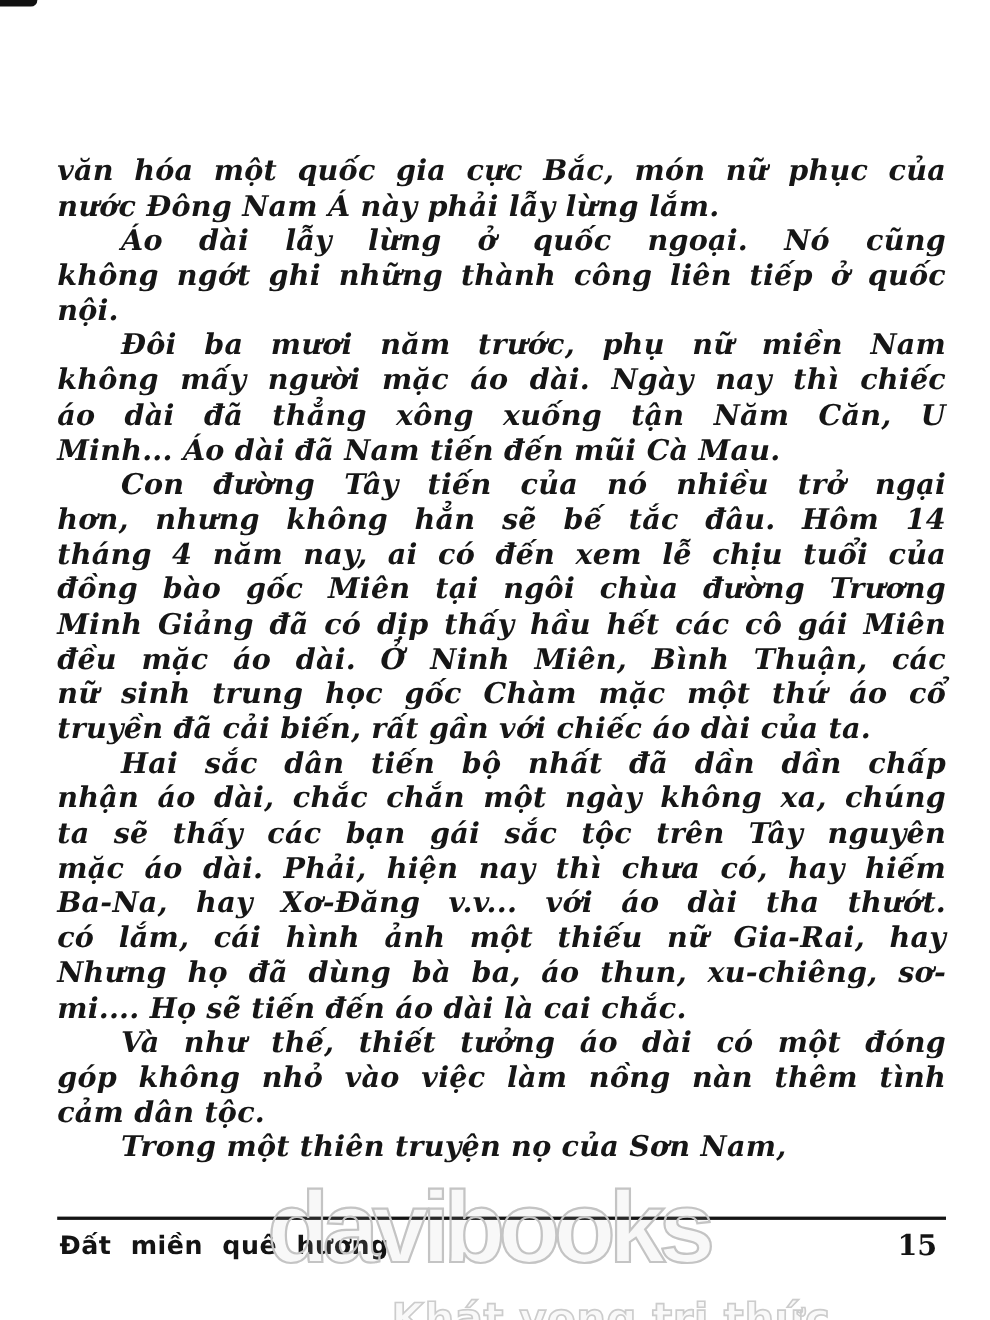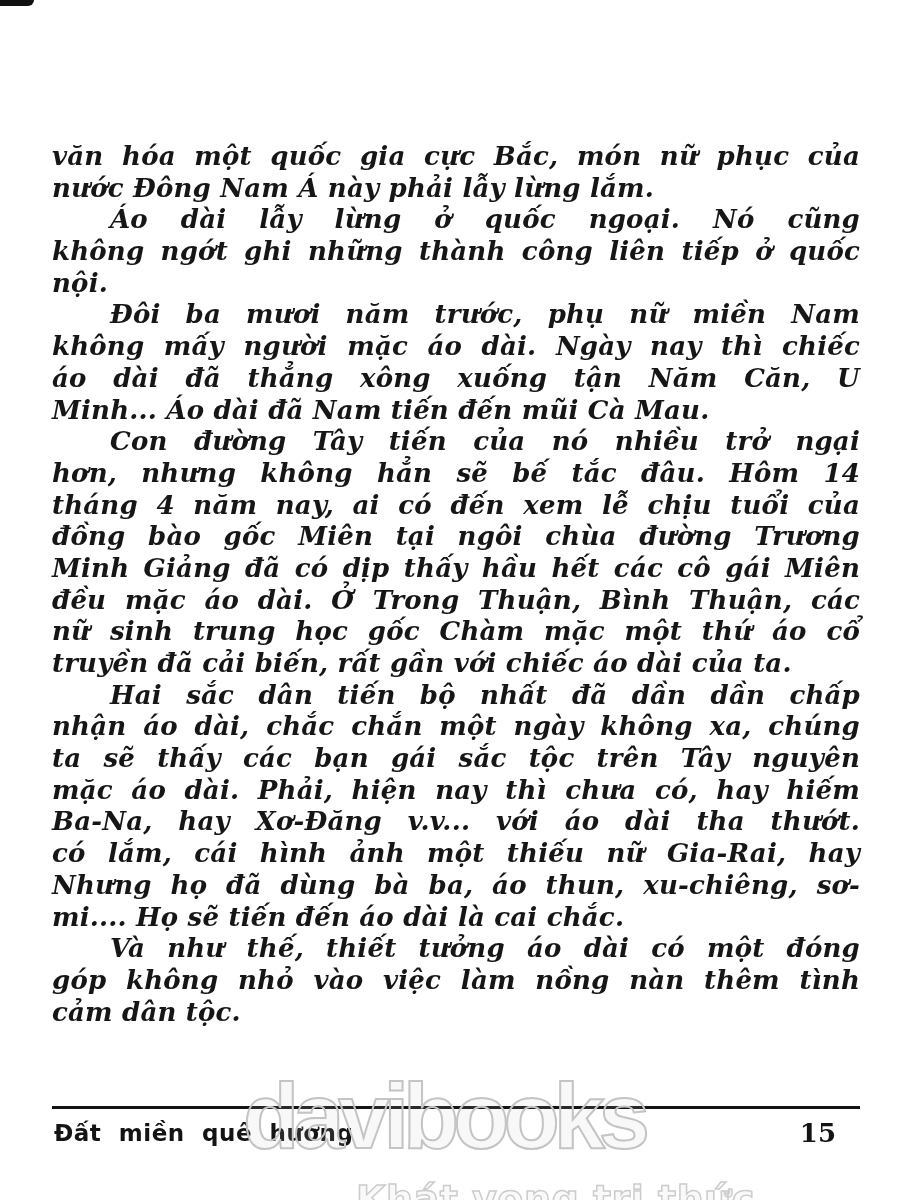--- a/index.html
+++ b/index.html
@@ -56,21 +56,21 @@
     font-family: "DejaVu Sans", "Liberation Sans", sans-serif;
     font-weight: 700;
     font-size: 23px;
     letter-spacing: 0.5px;
     word-spacing: 9px;
     color: #141414;
     z-index: 1;
   }
   .footer-page-num {
     position: absolute;
-    right: 64px; top: 1118px;
+    right: 48px; top: 1118px;
     font-family: "DejaVu Serif", "Liberation Serif", serif;
     font-weight: 700;
     font-size: 26px;
     color: #141414;
     z-index: 1;
   }
 
   
   .watermark { position: absolute; z-index: 5; pointer-events: none; }
   .wm-brand {
@@ -108,34 +108,35 @@
     <div class="line para-end">nội.</div>
     <div class="line indent">Đôi ba mươi năm trước, phụ nữ miền Nam</div>
     <div class="line">không mấy người mặc áo dài. Ngày nay thì chiếc</div>
     <div class="line">áo dài đã thẳng xông xuống tận Năm Căn, U</div>
     <div class="line para-end">Minh... Áo dài đã Nam tiến đến mũi Cà Mau.</div>
     <div class="line indent">Con đường Tây tiến của nó nhiều trở ngại</div>
     <div class="line">hơn, nhưng không hẳn sẽ bế tắc đâu. Hôm 14</div>
     <div class="line">tháng 4 năm nay, ai có đến xem lễ chịu tuổi của</div>
     <div class="line">đồng bào gốc Miên tại ngôi chùa đường Trương</div>
     <div class="line">Minh Giảng đã có dịp thấy hầu hết các cô gái Miên</div>
-    <div class="line">đều mặc áo dài. Ở Trong Thuận, Bình Thuận, các</div>
+    <div class="line">đều mặc áo dài. Ở Ninh Miên, Bình Thuận, các</div>
     <div class="line">nữ sinh trung học gốc Chàm mặc một thứ áo cổ</div>
     <div class="line para-end">truyền đã cải biến, rất gần với chiếc áo dài của ta.</div>
     <div class="line indent">Hai sắc dân tiến bộ nhất đã dần dần chấp</div>
     <div class="line">nhận áo dài, chắc chắn một ngày không xa, chúng</div>
     <div class="line">ta sẽ thấy các bạn gái sắc tộc trên Tây nguyên</div>
     <div class="line">mặc áo dài. Phải, hiện nay thì chưa có, hay hiếm</div>
     <div class="line">Ba-Na, hay Xơ-Đăng v.v... với áo dài tha thướt.</div>
     <div class="line">có lắm, cái hình ảnh một thiếu nữ Gia-Rai, hay</div>
     <div class="line">Nhưng họ đã dùng bà ba, áo thun, xu-chiêng, sơ-</div>
     <div class="line para-end">mi.... Họ sẽ tiến đến áo dài là cai chắc.</div>
     <div class="line indent">Và như thế, thiết tưởng áo dài có một đóng</div>
     <div class="line">góp không nhỏ vào việc làm nồng nàn thêm tình</div>
     <div class="line para-end">cảm dân tộc.</div>
+    <div class="line indent para-end">Trong một thiên truyện nọ của Sơn Nam,</div>
   </div>
 
 <div class="watermark wm-brand">davibooks</div>
 <div class="watermark wm-tagline">Khát vọng tri thức</div>
 
 <div class="footer-rule"></div>
 <div class="footer-title">Đất miền quê hương</div>
 <div class="footer-page-num">15</div>
 
 </body></html>

